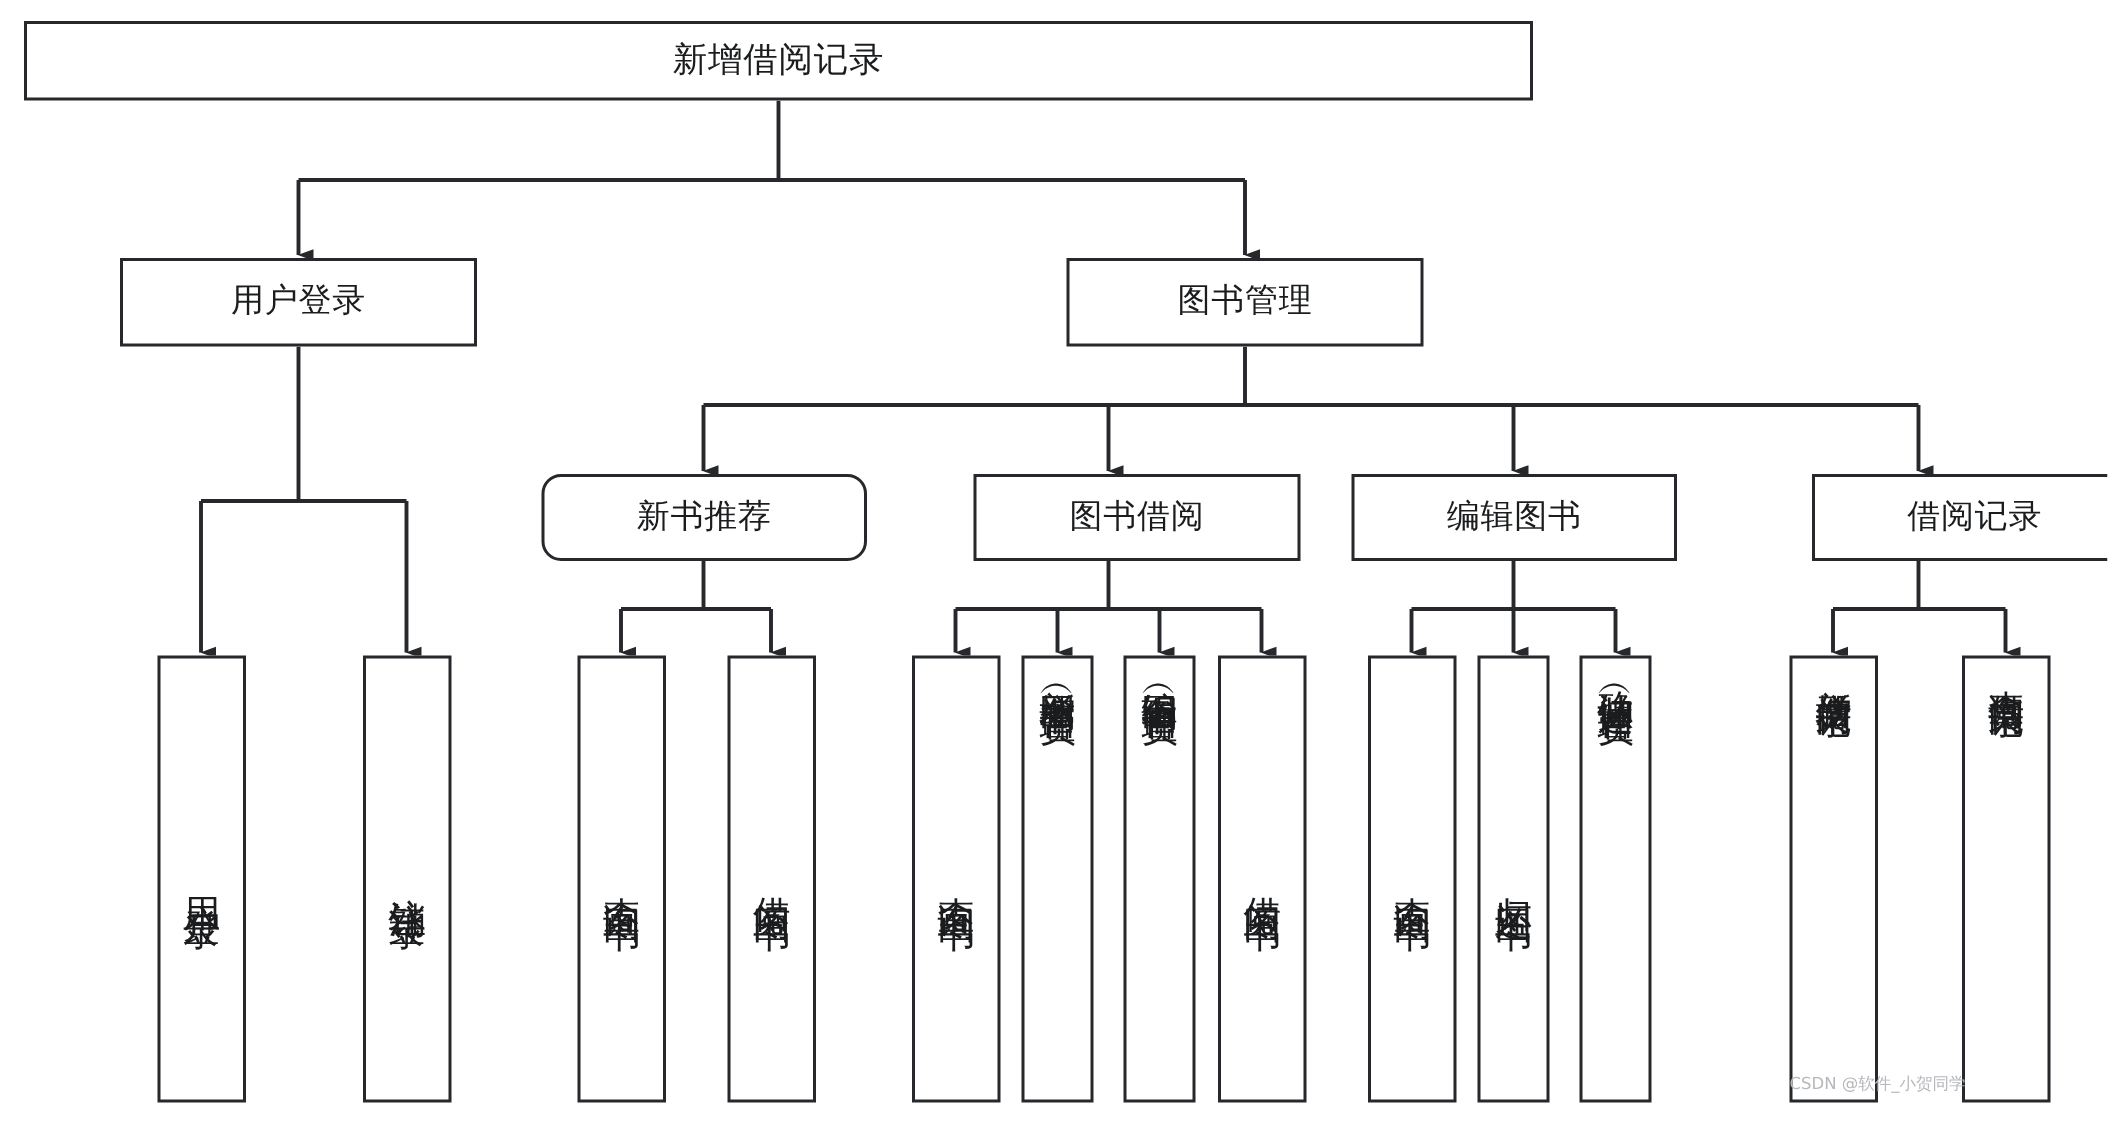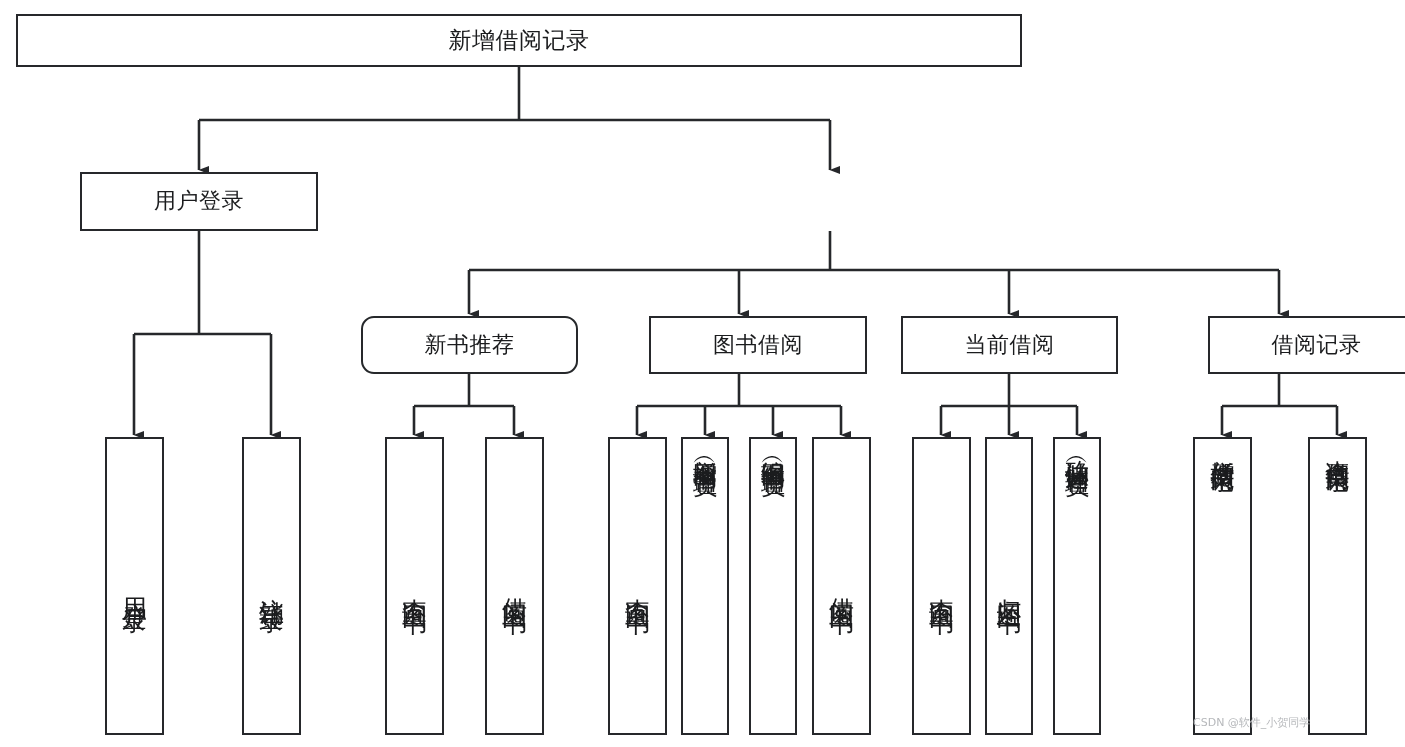--- a/index.html
+++ b/index.html
@@ -140,29 +140,32 @@
     </g>
   </svg>
 
   <div class="node horiz root" style="left:16px; top:14px; width:1006px; height:53px;">
     <span class="label">新增借阅记录</span>
   </div>
 
   <div class="node horiz" style="left:80px; top:172px; width:238px; height:59px;">
     <span class="label">用户登录</span>
   </div>
+  <div class="node horiz" style="left:711px; top:172px; width:238px; height:59px;">
+    <span class="label">图书管理</span>
+  </div>
 
   <div class="node horiz" style="left:361px; top:316px; width:217px; height:58px;border-radius:13px;">
     <span class="label">新书推荐</span>
   </div>
   <div class="node horiz" style="left:649px; top:316px; width:218px; height:58px;">
     <span class="label">图书借阅</span>
   </div>
   <div class="node horiz" style="left:901px; top:316px; width:217px; height:58px;">
-    <span class="label">当前借阅</span>
+    <span class="label">编辑图书</span>
   </div>
   <div class="node horiz" style="left:1208px; top:316px; width:217px; height:58px;">
     <span class="label">借阅记录</span>
   </div>
 
   <div class="node vert" style="left:105px; top:437px; width:59px; height:298px;">
     <span class="label">用户登录</span>
   </div>
   <div class="node vert" style="left:242px; top:437px; width:59px; height:298px;">
     <span class="label">注销登录</span>

